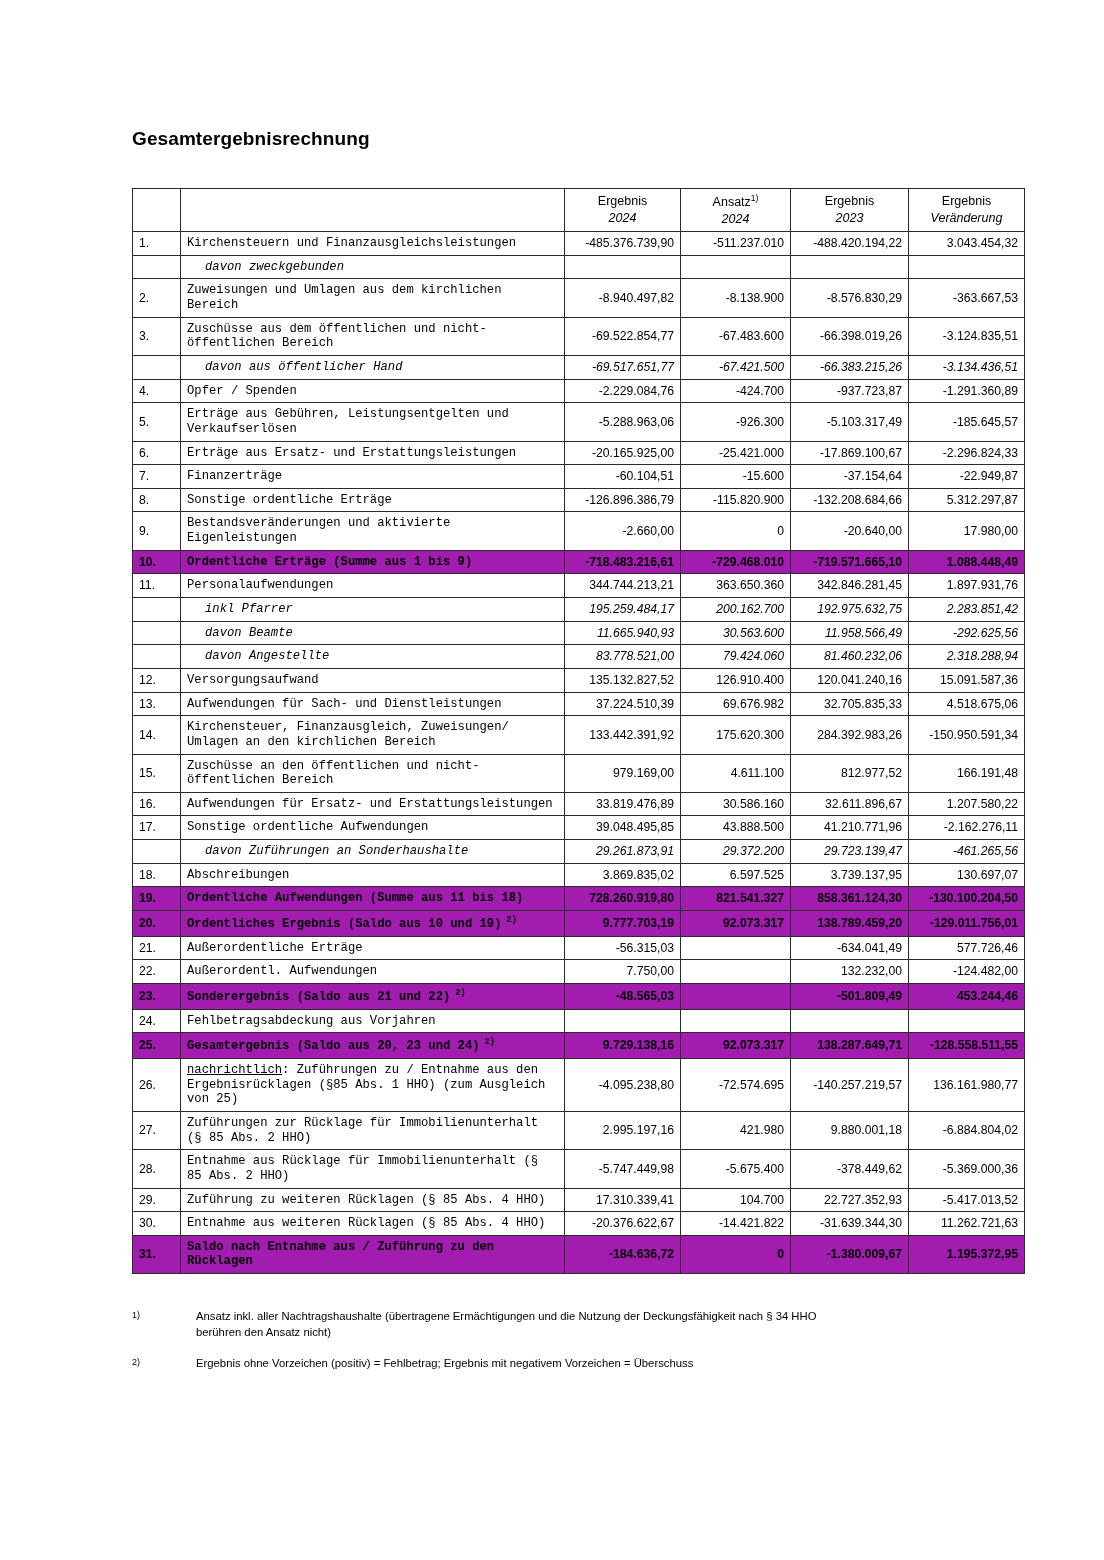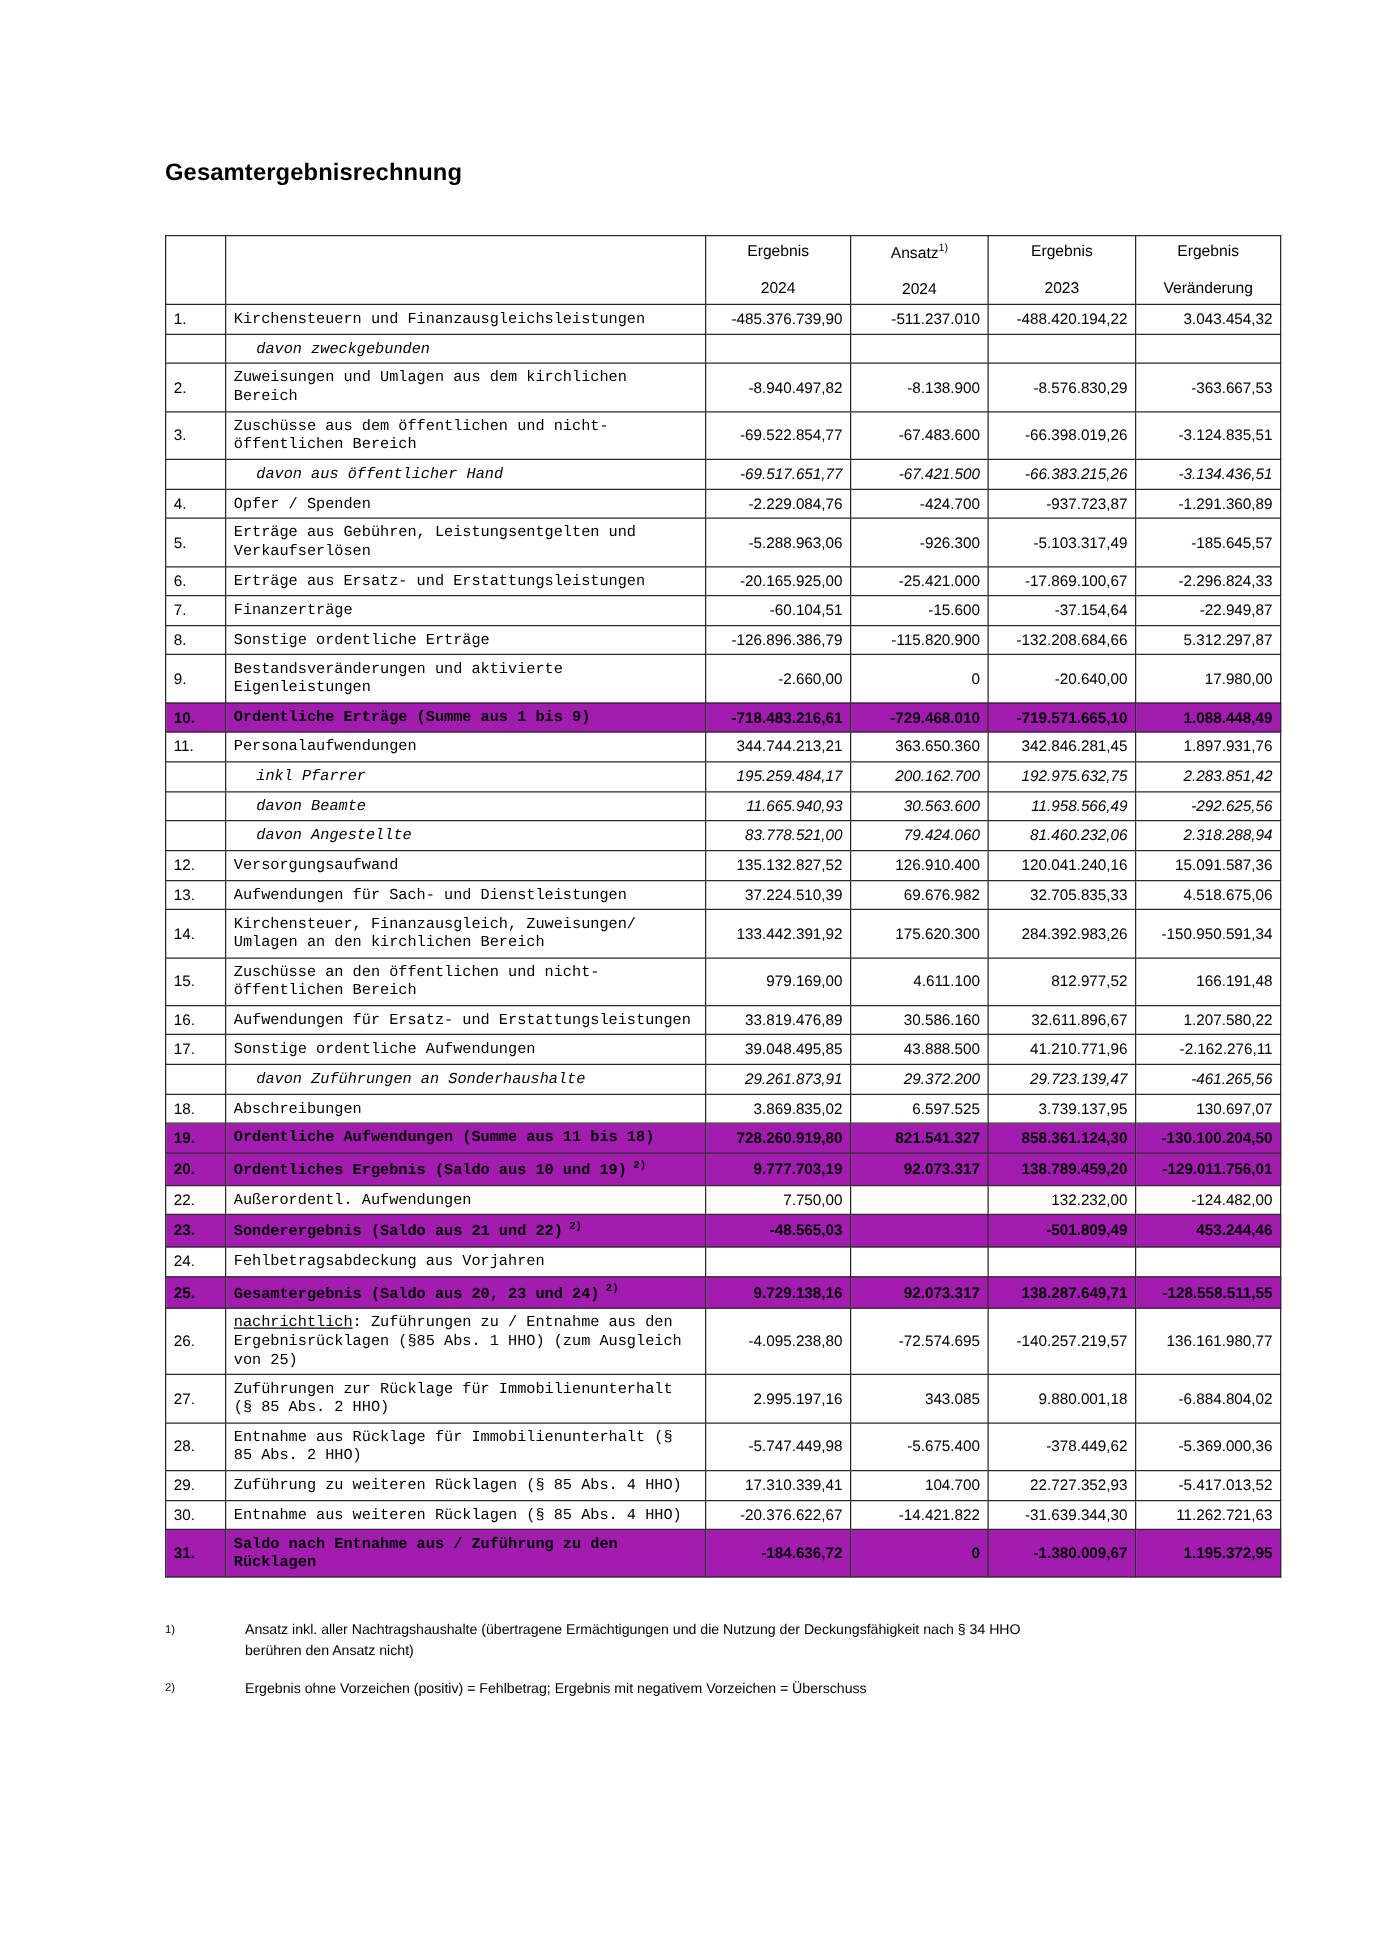--- a/index.html
+++ b/index.html
@@ -46,21 +46,21 @@
   col.c-v2 { width: 110px; }
   col.c-v3 { width: 118px; }
   col.c-v4 { width: 116px; }
 
   thead td {
     text-align: center;
     font-weight: bold;
     font-size: 12.5px;
     padding: 6px 6px;
   }
-  thead td .l2 { display: block; margin-top: 14px; }
+  thead td .l2 { display: block; margin-top: 2px; font-style: italic; }
   sup { font-size: 8.5px; vertical-align: super; }
 
   td.num { text-align: left; padding-left: 8px; }
   td.label { text-align: left; font-family: Liberation Mono, monospace; }
   td.val { text-align: right; padding-right: 8px; white-space: nowrap; }
   tr.sub td.label { font-style: italic; padding-left: 24px; }
   tr.sub td.val { font-style: italic; }
   tr.bold td { font-weight: bold; }
   tr.shade td { background: #a21caf; }
   tr.bold td.label, tr.bold td.num { font-weight: bold; }
@@ -326,20 +326,28 @@
         </tr>
         <tr class="bold shade">
           <td class="num">20.</td>
           <td class="label"><span>Ordentliches Ergebnis (Saldo aus 10 und 19)</span><sup> 2)</sup></td>
           <td class="val">9.777.703,19</td>
           <td class="val">92.073.317</td>
           <td class="val">138.789.459,20</td>
           <td class="val">-129.011.756,01</td>
         </tr>
         <tr>
+          <td class="num">21.</td>
+          <td class="label"><span>Außerordentliche Erträge</span></td>
+          <td class="val">-56.315,03</td>
+          <td class="val"></td>
+          <td class="val">-634.041,49</td>
+          <td class="val">577.726,46</td>
+        </tr>
+        <tr>
           <td class="num">22.</td>
           <td class="label"><span>Außerordentl. Aufwendungen</span></td>
           <td class="val">7.750,00</td>
           <td class="val"></td>
           <td class="val">132.232,00</td>
           <td class="val">-124.482,00</td>
         </tr>
         <tr class="bold shade">
           <td class="num">23.</td>
           <td class="label"><span>Sonderergebnis (Saldo aus 21 und 22)</span><sup> 2)</sup></td>
@@ -369,21 +377,21 @@
           <td class="label"><span class="underlined">nachrichtlich</span><span>: Zuführungen zu / Entnahme aus den Ergebnisrücklagen (§85 Abs. 1 HHO) (zum Ausgleich von 25)</span></td>
           <td class="val">-4.095.238,80</td>
           <td class="val">-72.574.695</td>
           <td class="val">-140.257.219,57</td>
           <td class="val">136.161.980,77</td>
         </tr>
         <tr>
           <td class="num">27.</td>
           <td class="label"><span>Zuführungen zur Rücklage für Immobilienunterhalt (§ 85 Abs. 2 HHO)</span></td>
           <td class="val">2.995.197,16</td>
-          <td class="val">343.085</td>
+          <td class="val">421.980</td>
           <td class="val">9.880.001,18</td>
           <td class="val">-6.884.804,02</td>
         </tr>
         <tr>
           <td class="num">28.</td>
           <td class="label"><span>Entnahme aus Rücklage für Immobilienunterhalt (§ 85 Abs. 2 HHO)</span></td>
           <td class="val">-5.747.449,98</td>
           <td class="val">-5.675.400</td>
           <td class="val">-378.449,62</td>
           <td class="val">-5.369.000,36</td>

